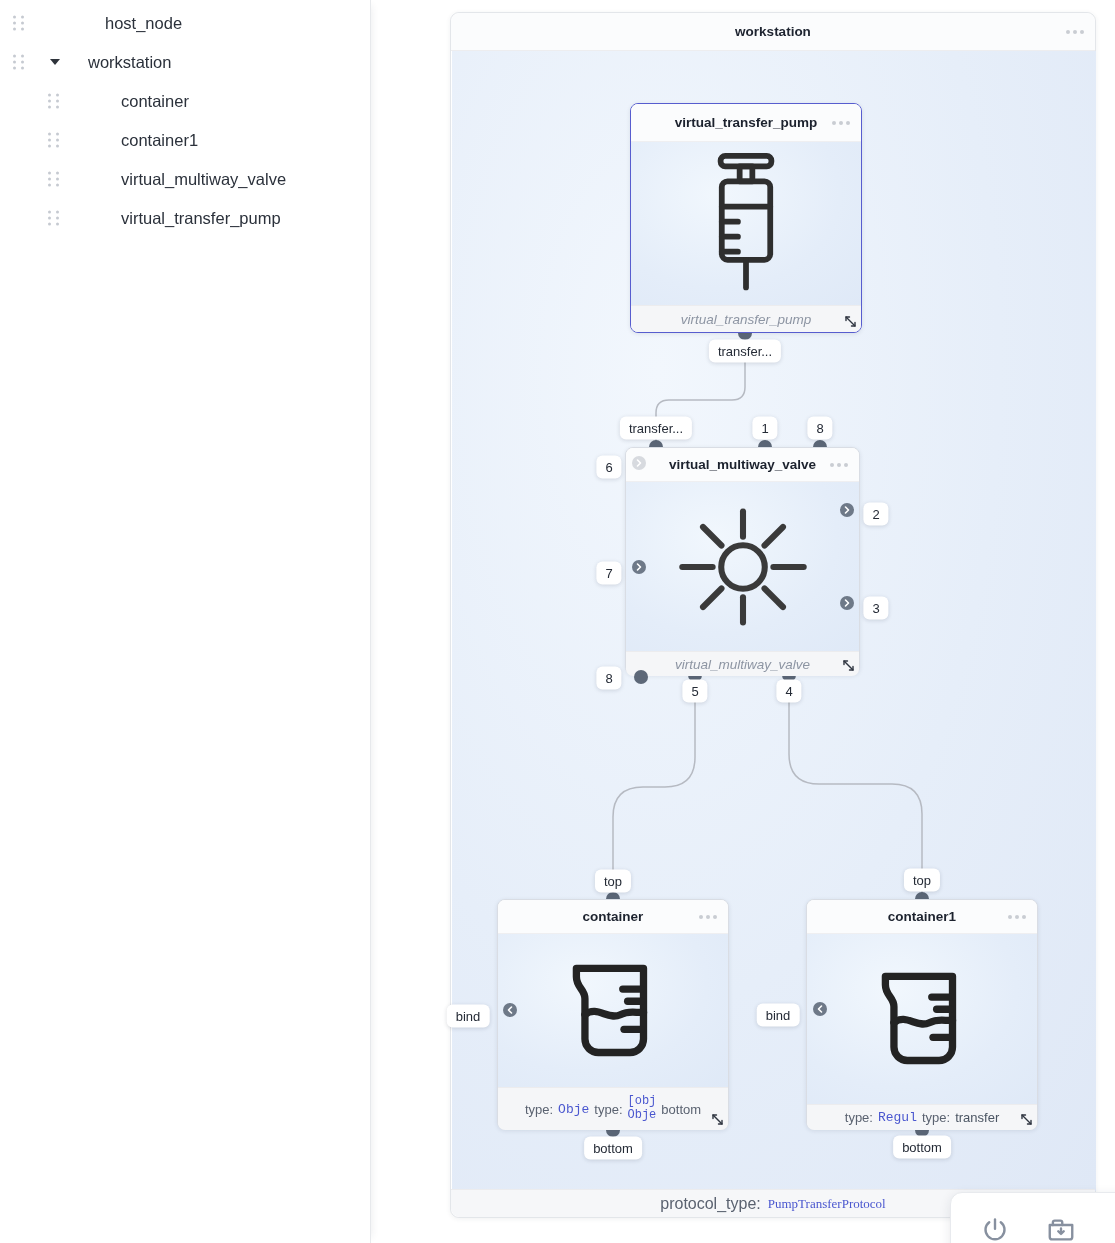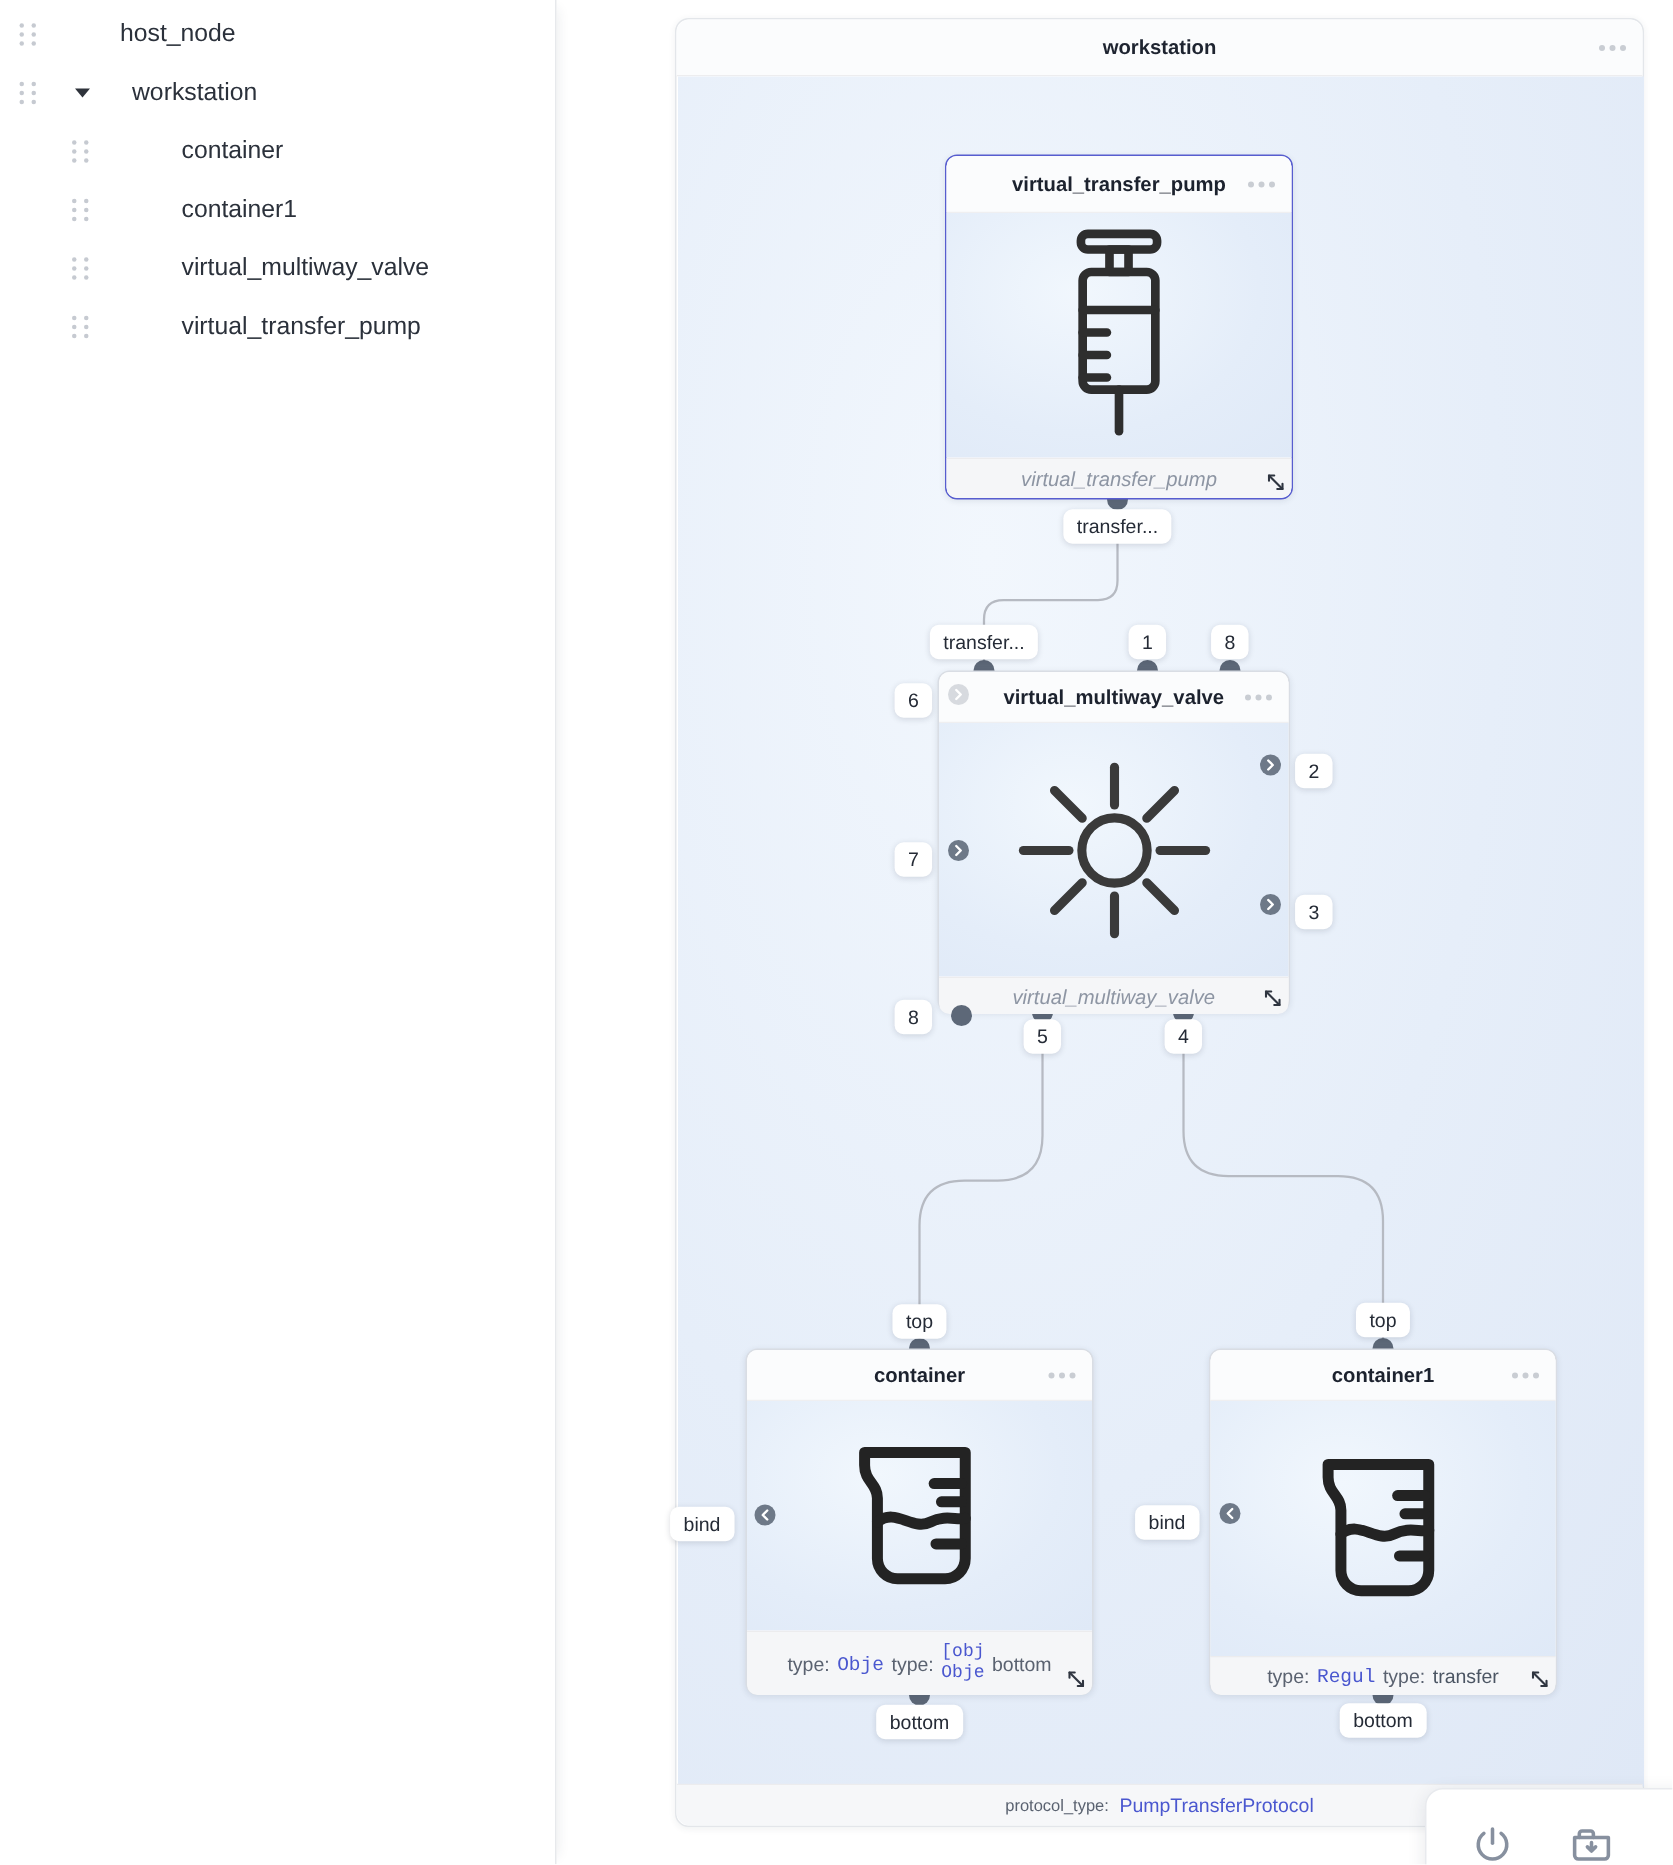--- a/index.html
+++ b/index.html
@@ -22,22 +22,22 @@
   .panel { position:absolute; left:450px; top:12px; width:646px; height:1206px; background:#fff;
            border:1px solid #e3e6ea; border-radius:9px; box-shadow:0 1px 5px rgba(40,50,70,.07); z-index:0; }
   .panel-header { position:absolute; left:0; top:0; width:100%; height:38px; background:#fbfcfd;
                   border-bottom:1px solid #ededef; border-radius:9px 9px 0 0; display:flex; align-items:center; justify-content:center; }
   .panel-title { font-size:13.5px; font-weight:bold; color:#1e2430; }
   .panel-body { position:absolute; left:1px; top:38px; width:644px; height:1140px;
                 background:radial-gradient(ellipse at 32% 28%, #f2f7fd 0%, #e6eef9 55%, #dfe8f6 100%); }
   .panel-footer { position:absolute; left:0; bottom:0; width:100%; height:28px; background:#f6f7f9;
                   border-top:1px solid #ececee; border-radius:0 0 9px 9px;
                   display:flex; align-items:center; justify-content:center; gap:7px; }
-  .proto-label { font-size:11px; color:#5a6270; }
-  .mono-val { font-family:Liberation Sans, sans-serif; font-size:13px; color:#4a57cf; }
+  .proto-label { font-size:16px; color:#5a6270; }
+  .mono-val { font-family:Liberation Serif, serif; font-size:13px; color:#4a57cf; }
 
   .dots-menu { position:absolute; right:11px; top:50%; transform:translateY(-50%); display:flex; gap:3px; cursor:pointer; }
   .dots-menu i { width:4px; height:4px; border-radius:50%; background:#c9cdd3; }
 
   
   .node { position:absolute; background:#fff; border:1px solid #d9dde4; border-radius:8px;
           box-shadow:0 1px 4px rgba(30,40,60,.10); z-index:2; }
   .node.selected { border:1.6px solid #575dcf; }
   .node-header { position:relative; width:100%; background:#fbfcfd; border-bottom:1px solid #efeff1;
                  border-radius:7px 7px 0 0; display:flex; align-items:center; justify-content:center; }
@@ -81,21 +81,21 @@
   <div class="sidebar">
     <div class="tree-row" style="top:3px;">
       <span class="drag-handle" style="left:13px;">
           <i></i>
           <i></i>
           <i></i>
           <i></i>
           <i></i>
           <i></i>
         </span>
-      <span class="tree-label" style="left:80px;">host_node</span>
+      <span class="tree-label" style="left:105px;">host_node</span>
     </div>
     <div class="tree-row" style="top:42px;">
       <span class="drag-handle" style="left:13px;">
           <i></i>
           <i></i>
           <i></i>
           <i></i>
           <i></i>
           <i></i>
         </span>

